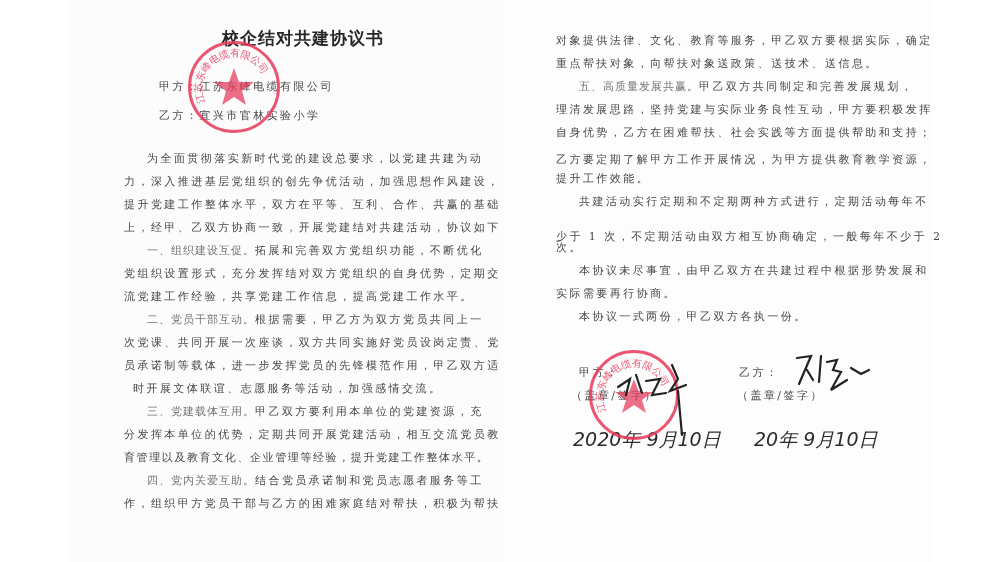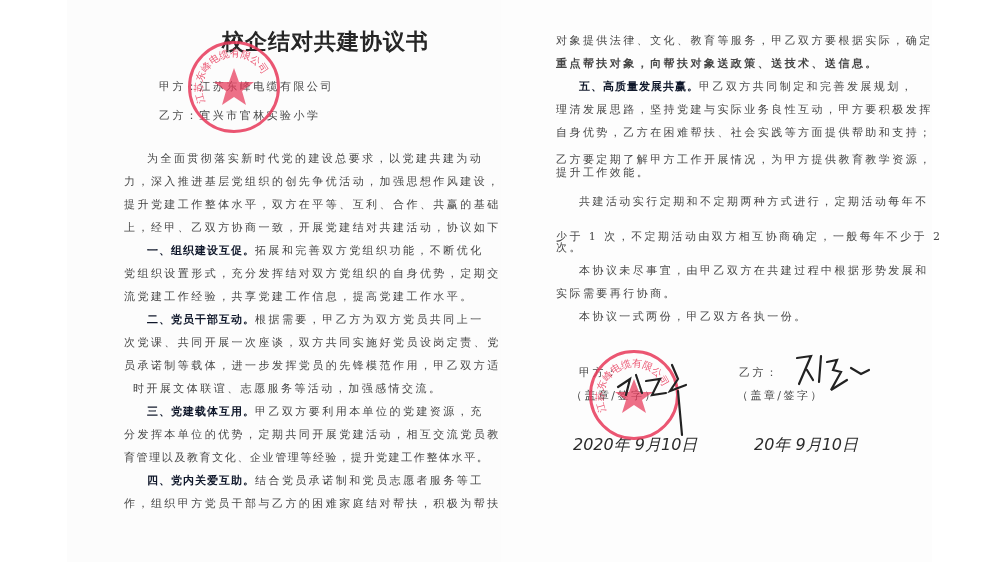--- a/index.html
+++ b/index.html
@@ -15,37 +15,37 @@
     background: #fcfcfc;
   }
   #page-left { left: 67px; width: 434px; }
   #page-right { left: 501px; width: 431px; background: #fdfdfd; }
 
   .line {
     position: absolute; white-space: nowrap;
     font-size: 11px; letter-spacing: 2.45px;
     color: #474747;
   }
-  .bold { font-family: "DejaVu Sans", "Liberation Sans", sans-serif; font-weight: bold; color: #0f172a; letter-spacing: 1px; }
+  .bold { font-family: "DejaVu Sans", "Liberation Sans", sans-serif; font-weight: normal; color: #737373; letter-spacing: 1px; }
   .title {
     position: absolute; left: 232px; top: 27px;
-    font-size: 22px; font-weight: bold; color: #262626;
+    font-size: 17px; font-weight: bold; color: #262626;
     letter-spacing: 1px; white-space: nowrap;
   }
   .stamp {
     position: absolute; border-radius: 50%;
     border: 3px solid #e8395a; box-sizing: border-box;
     opacity: 0.85;
   }
   .stamp svg { position: absolute; left: 0; top: 0; }
   .sig { position: absolute; }
   .hand {
     position: absolute; white-space: nowrap;
     font-family: "DejaVu Sans", sans-serif; font-style: italic;
-    color: #2b2b2b; font-size: 16px; margin-top: 8px;
+    color: #2b2b2b; font-size: 19px;
   }
 </style>
 </head>
 <body>
 
 <div id="page-left" class="page">
   <div class="title" style="left:155px;">校企结对共建协议书</div>
 
   <div class="line" style="left:92px; top:79px;">
     <span>甲方：</span><span>江苏东峰电缆有限公司</span>
@@ -87,29 +87,29 @@
   <div class="line" style="left:57px; top:450px; letter-spacing:1.6px;">育管理以及教育文化、企业管理等经验，提升党建工作整体水平。</div>
 
   <div class="line" style="left:80px; top:473px;">
     <span class="bold">四、党内关爱互助。</span><span>结合党员承诺制和党员志愿者服务等工</span>
   </div>
   <div class="line" style="left:57px; top:496px;">作，组织甲方党员干部与乙方的困难家庭结对帮扶，积极为帮扶</div>
 </div>
 
 <div id="page-right" class="page">
   <div class="line" style="left:55px; top:33px;">对象提供法律、文化、教育等服务，甲乙双方要根据实际，确定</div>
-  <div class="line" style="left:55px; top:56px;font-weight:bold;">重点帮扶对象，向帮扶对象送政策、送技术、送信息。</div>
+  <div class="line" style="left:55px; top:56px;">重点帮扶对象，向帮扶对象送政策、送技术、送信息。</div>
 
   <div class="line" style="left:78px; top:79px;">
     <span class="bold">五、高质量发展共赢。</span><span>甲乙双方共同制定和完善发展规划，</span>
   </div>
   <div class="line" style="left:55px; top:102px;">理清发展思路，坚持党建与实际业务良性互动，甲方要积极发挥</div>
   <div class="line" style="left:55px; top:125px;">自身优势，乙方在困难帮扶、社会实践等方面提供帮助和支持；</div>
   <div class="line" style="left:55px; top:152px;">乙方要定期了解甲方工作开展情况，为甲方提供教育教学资源，</div>
-  <div class="line" style="left:55px; top:165px;">提升工作效能。</div>
+  <div class="line" style="left:55px; top:171px;">提升工作效能。</div>
 
   <div class="line" style="left:78px; top:194px;">共建活动实行定期和不定期两种方式进行，定期活动每年不</div>
   <div class="line" style="left:55px; top:229px;">少于 1 次，不定期活动由双方相互协商确定，一般每年不少于 2</div>
   <div class="line" style="left:55px; top:240px;">次。</div>
 
   <div class="line" style="left:78px; top:263px;">本协议未尽事宜，由甲乙双方在共建过程中根据形势发展和</div>
   <div class="line" style="left:55px; top:286px;">实际需要再行协商。</div>
   <div class="line" style="left:78px; top:309px;text-align:center;">本协议一式两份，甲乙双方各执一份。</div>
 
   <div class="line" style="left:78px; top:365px;">甲方：</div>

